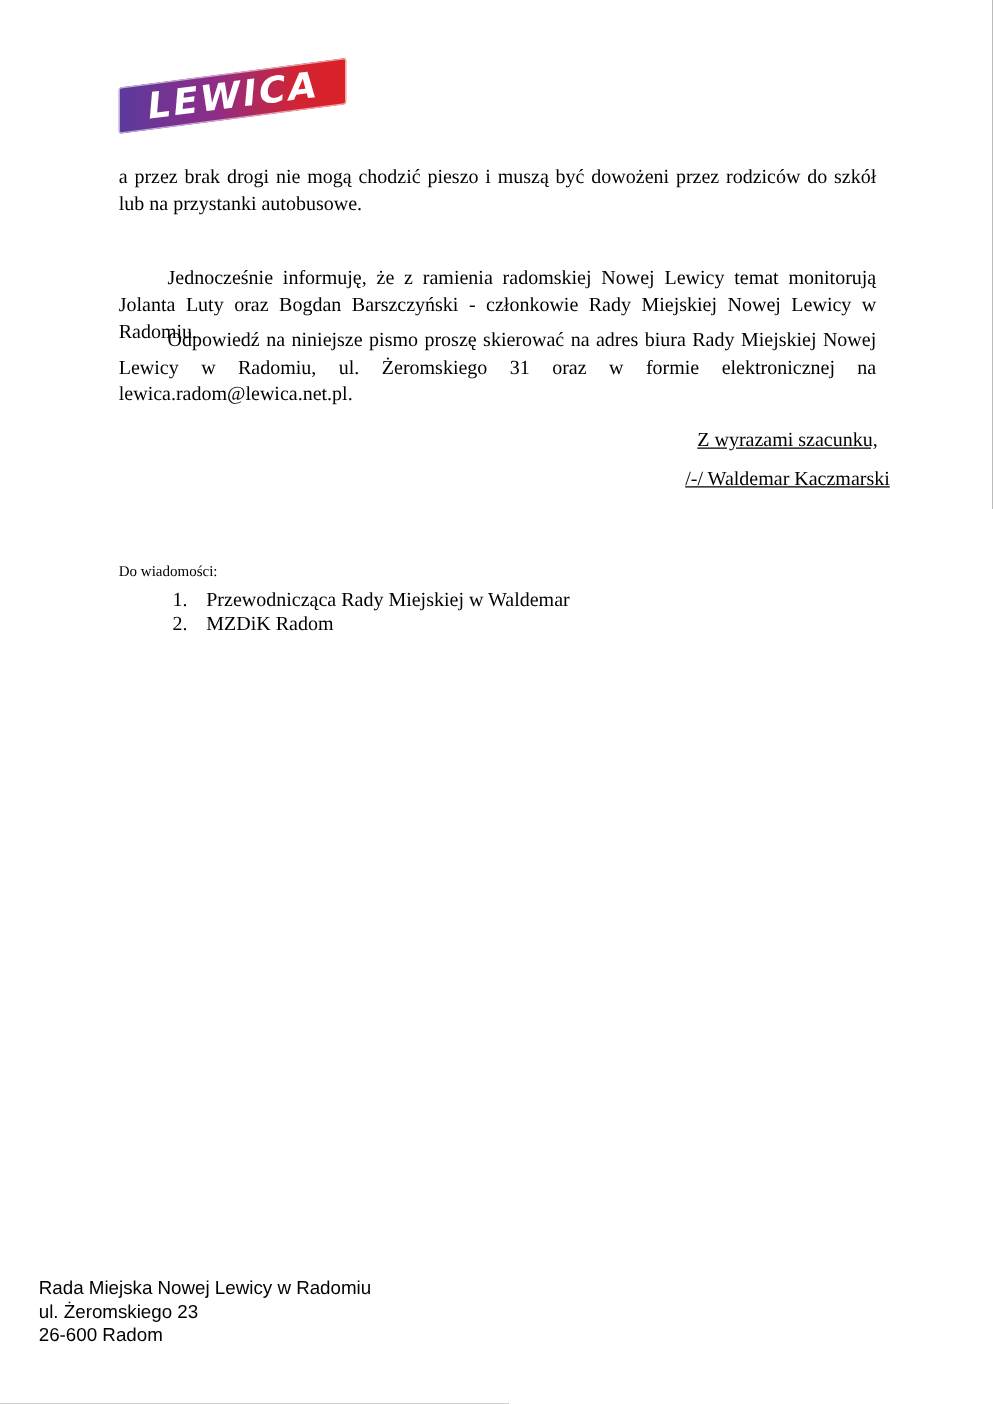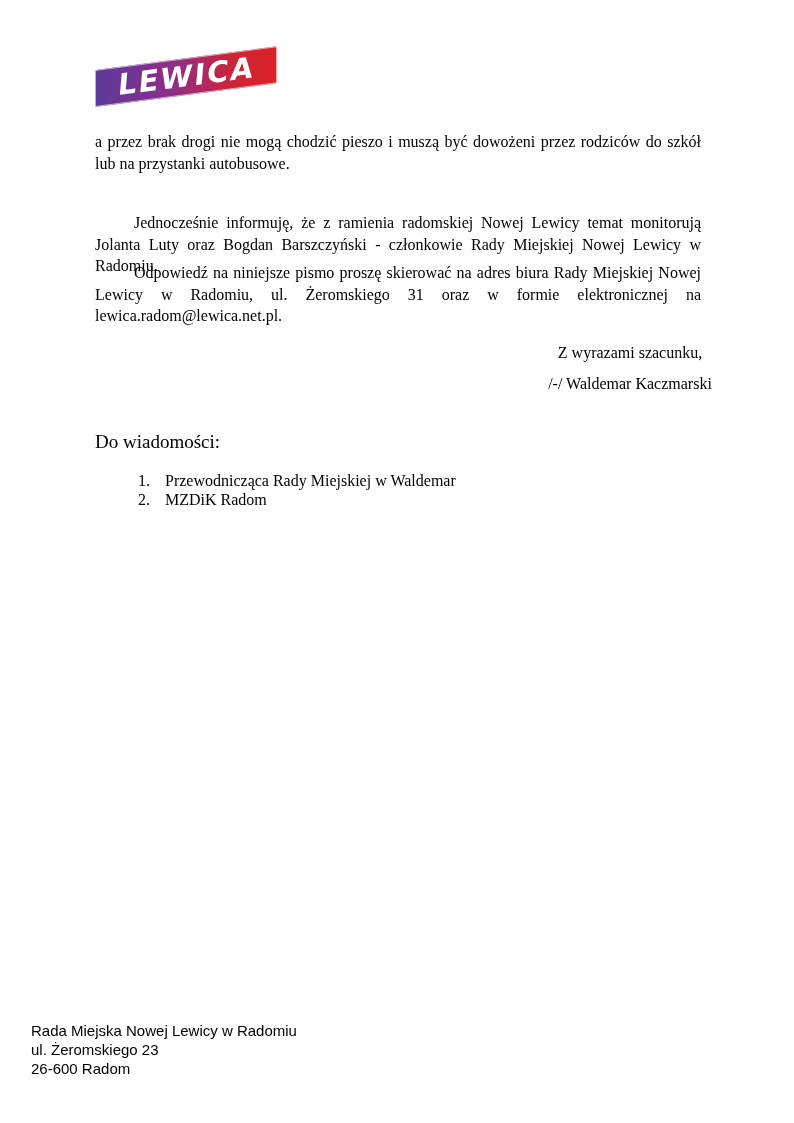--- a/index.html
+++ b/index.html
@@ -44,27 +44,28 @@
   .indent{text-indent:39px;}
   .para1{top:115px;}
   .para2{top:196px;}
   .para3{top:246px;}
   
   .signature{
     position:absolute;
     left:480px;top:342px;width:300px;
     font-size:16px;line-height:21.5px;
     text-align:center;
+    text-decoration:underline;
   }
   .signature .sig-name{margin-top:9px;}
   
   .cc-heading{
     position:absolute;
-    left:95px;top:431px;
-    font-size:19px;line-height:21.5px;text-align:right;
+    left:95px;top:447px;
+    font-size:12px;line-height:21.5px;text-align:right;
   }
   .cc-list{
     position:absolute;
     left:138px;top:471px;
     font-size:16px;line-height:19px;
   }
   .cc-item{display:flex;}
   .cc-num{width:27px;flex:0 0 27px;}
   
   .footer{

